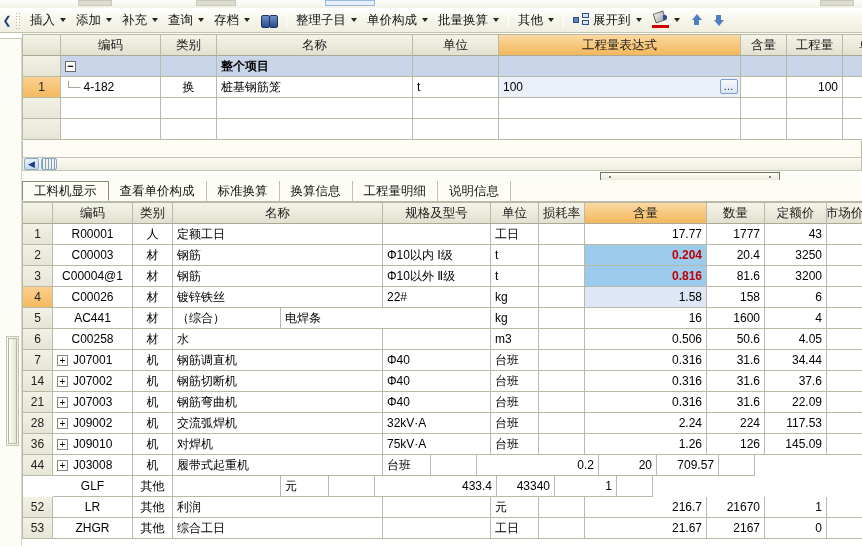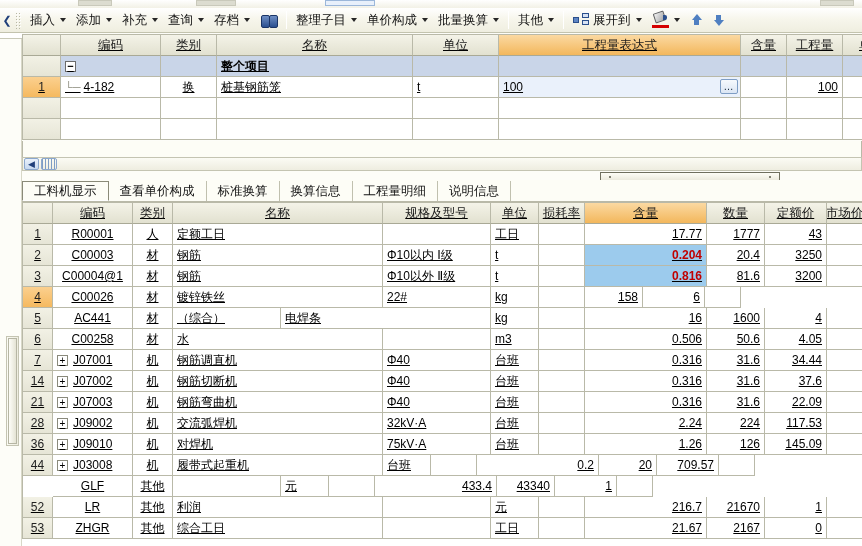--- a/index.html
+++ b/index.html
@@ -81,21 +81,21 @@
   }
   .ico-up::after{ content:""; position:absolute; left:4px; top:8px; width:5px;height:5px;background:#4f7fc1;}
   .ico-down::before{
     content:""; position:absolute; left:2px; top:8px;
     width:0;height:0;border-left:5px solid transparent;border-right:5px solid transparent;border-top:6px solid #4f7fc1;
   }
   .ico-down::after{ content:""; position:absolute; left:4px; top:3px; width:5px;height:5px;background:#4f7fc1;}
 
   
   .grid{ position:absolute; background:#fff; }
-  .grow{ display:flex; height:21px;text-decoration:underline; }
+  .grow{ display:flex; height:21px; }
   .gcell{
     border-right:1px solid #b9b9a8; border-bottom:1px solid #b9b9a8;
     padding:0 4px; display:flex; align-items:center; overflow:hidden; white-space:nowrap;
     font-size:12px; color:#000; background:#fff;
   }
   .hdr .gcell{
     background:linear-gradient(#f4f3e8,#e2e1d0);
     justify-content:center; font-size:12.5px; color:#1a1a1a; border-bottom:1px solid #a9a996;
   }
   .hdr .gcell.accent{ background:linear-gradient(#fbd9a2,#f3b75c); }
@@ -431,20 +431,21 @@
           <div class="gcell num" style="width: 36px; flex: 0 0 36px;"></div>
         </div>
         <div class="grow">
           <div class="gcell ctr rownum sel" style="width: 30px; flex: 0 0 30px;">4</div>
           <div class="gcell ctr" style="width: 80px; flex: 0 0 80px;">C00026</div>
           <div class="gcell ctr" style="width: 40px; flex: 0 0 40px;">材</div>
           <div class="gcell" style="width: 210px; flex: 0 0 210px;">镀锌铁丝</div>
           <div class="gcell" style="width: 108px; flex: 0 0 108px;">22#</div>
           <div class="gcell" style="width: 48px; flex: 0 0 48px;">kg</div>
           <div class="gcell num" style="width: 46px; flex: 0 0 46px;"></div>
+          <div class="gcell num hanl-soft" style="width: 122px; flex: 0 0 122px;">1.58</div>
           <div class="gcell num" style="width: 58px; flex: 0 0 58px;">158</div>
           <div class="gcell num" style="width: 62px; flex: 0 0 62px;">6</div>
           <div class="gcell num" style="width: 36px; flex: 0 0 36px;"></div>
         </div>
         <div class="grow">
           <div class="gcell ctr rownum" style="width: 30px; flex: 0 0 30px;">5</div>
           <div class="gcell ctr" style="width: 80px; flex: 0 0 80px;">AC441</div>
           <div class="gcell ctr" style="width: 40px; flex: 0 0 40px;">材</div>
           <div class="gcell" style="width: 108px; flex: 0 0 108px;">（综合）</div>
           <div class="gcell" style="width: 210px; flex: 0 0 210px;">电焊条</div>

